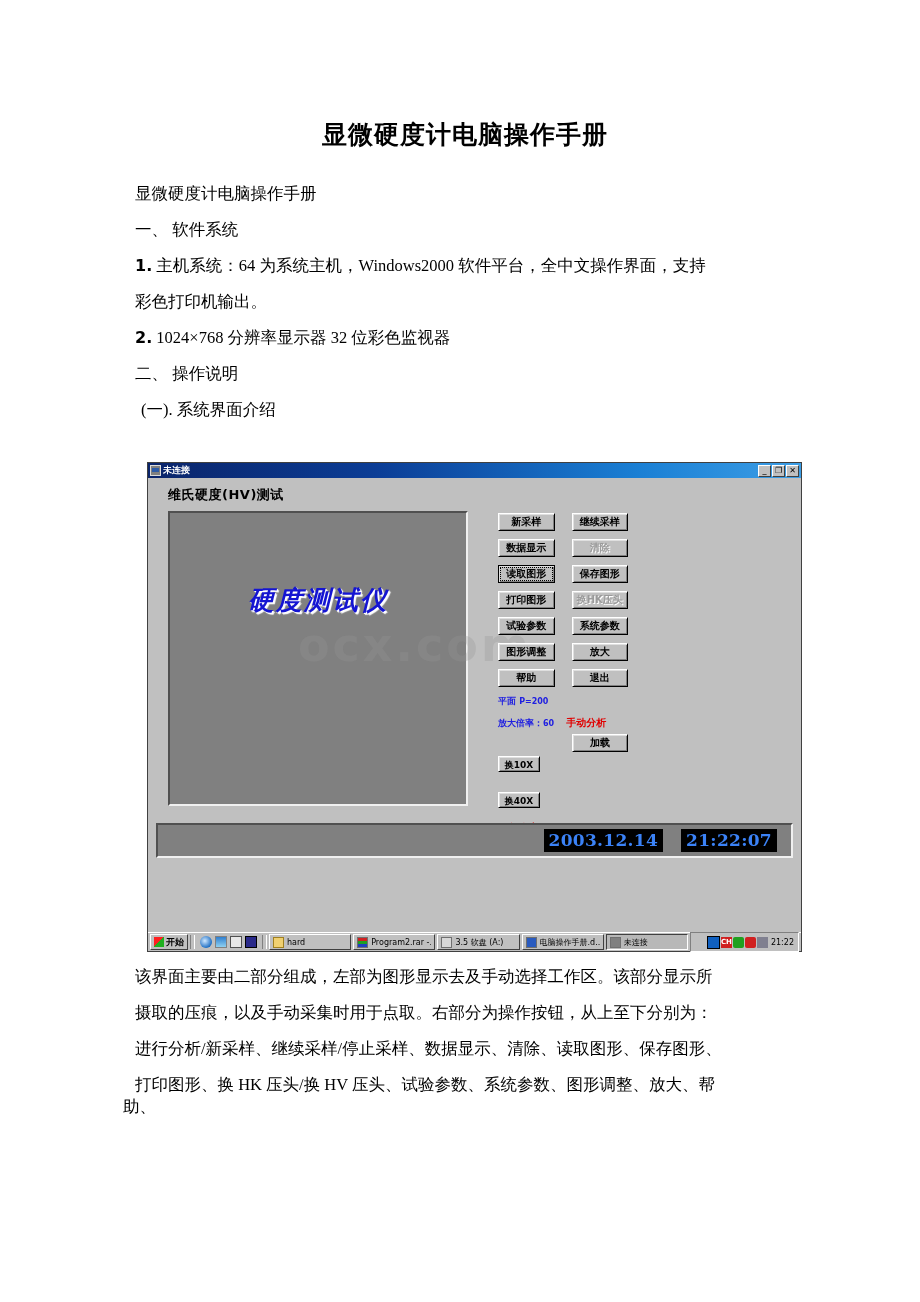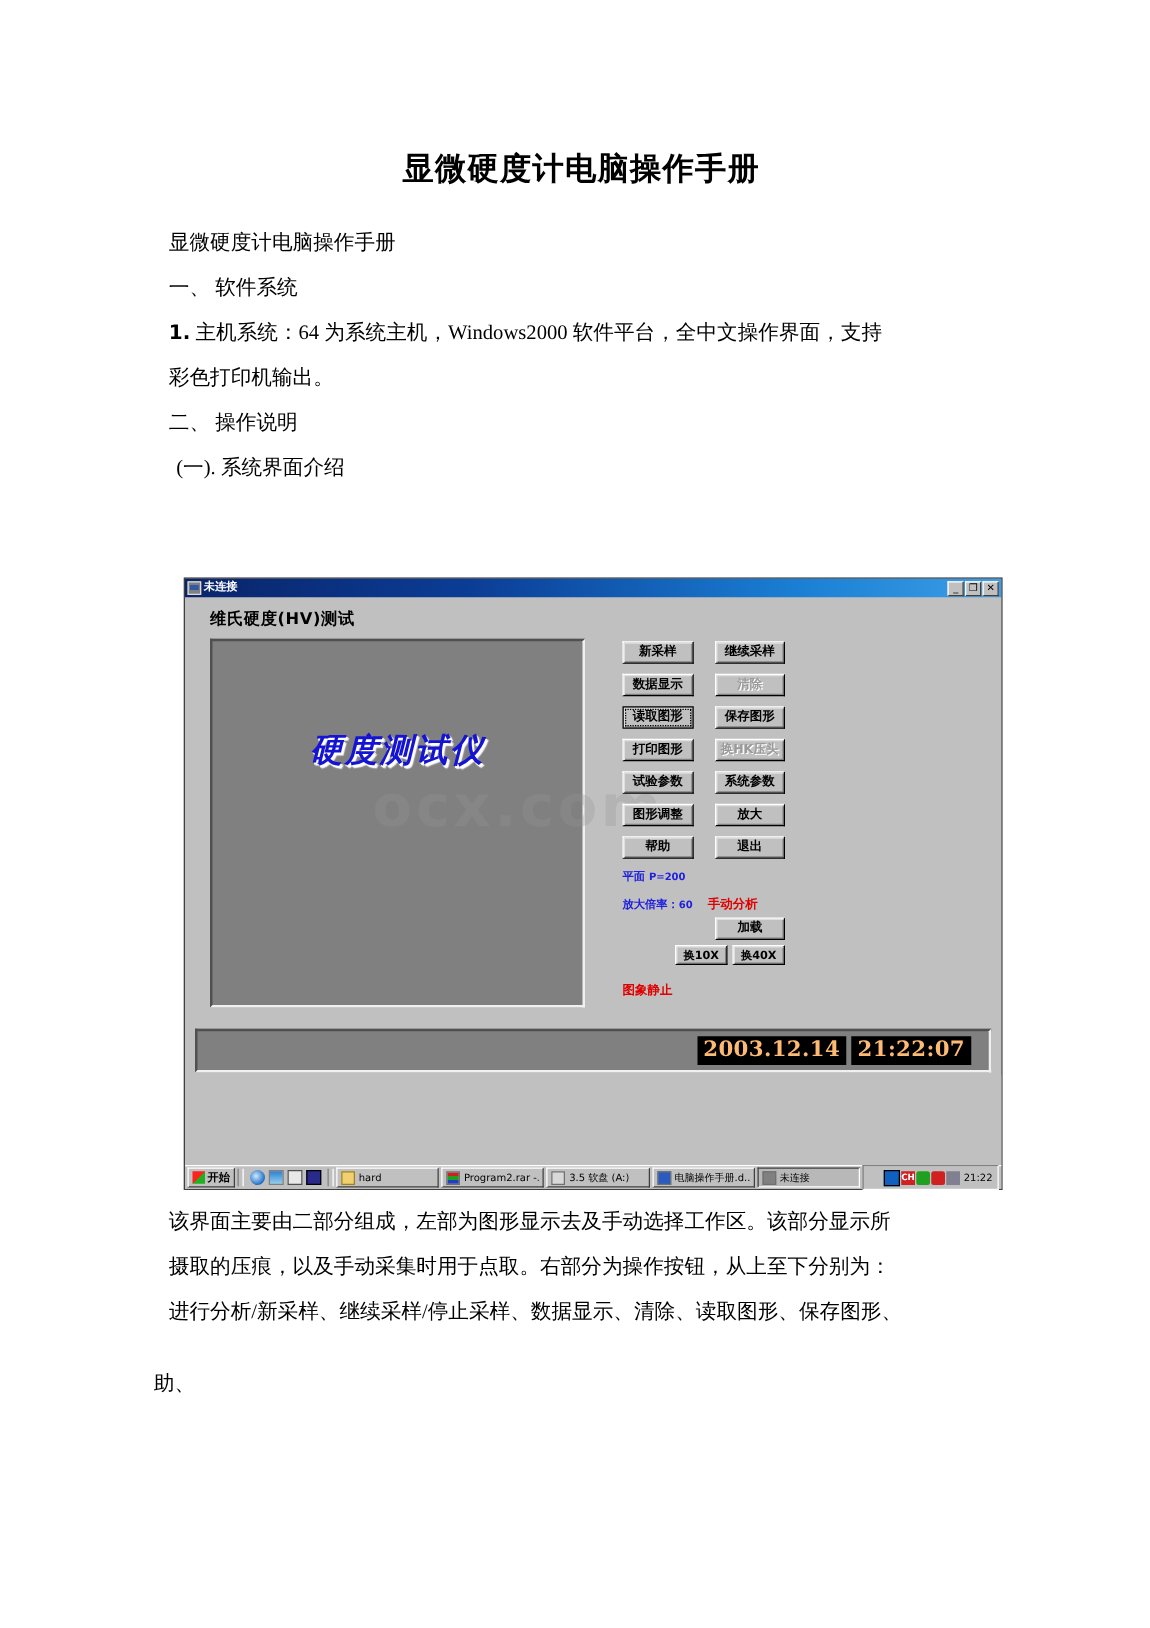--- a/index.html
+++ b/index.html
@@ -232,23 +232,24 @@
     display: flex;
     justify-content: flex-end;
     margin-top: 4px;
   }
   .btn-load {
     width: 56px;
     height: 18px;
   }
   .mag-row {
     display: flex;
-    gap: 4px;
-    justify-content: flex-end;
+    gap: 20px;
+    justify-content: space-between;
     margin-top: 4px;
+    flex-direction: column;
   }
   .btn-mag {
     width: 42px;
     height: 16px;
     font-size: 9px;
   }
   .frozen {
     color: #e00000;
     font-size: 10px;
     font-weight: bold;
@@ -269,28 +270,29 @@
     border-color: #505050 #f0f0f0 #f0f0f0 #505050;
     box-sizing: border-box;
     display: flex;
     align-items: center;
     justify-content: flex-end;
     padding-right: 14px;
     gap: 4px;
   }
   .lcd {
     background: #000000;
-    color: #fdba74;
+    color: #3b82f6;
     font-family: "DejaVu Serif", "Liberation Serif", serif;
     font-weight: bold;
     font-size: 17px;
     padding: 1px 5px;
     line-height: 21px;
     letter-spacing: 0.3px;
     white-space: nowrap;
+    margin-left: 14px;
   }
 
   .deadspace {
     position: absolute;
     left: 0; right: 0;
     top: 382px;
     bottom: 19px;
     background: #c0c0c0;
   }
 
@@ -423,20 +425,21 @@
   <div class="doc">
     <h1 class="doc-title">显微硬度计电脑操作手册</h1>
 
     <p class="para">显微硬度计电脑操作手册</p>
 
     <p class="para">一、 软件系统</p>
 
     <p class="para"><span class="num">1.</span> <span>主机系统：64 为系统主机，Windows2000 软件平台，全中文操作界面，支持</span></p>
     <p class="para">彩色打印机输出。</p>
 
+    <p class="para"><span class="num">2.</span> <span>1024×768 分辨率显示器 32 位彩色监视器</span></p>
 
     <p class="para">二、 操作说明</p>
 
     <p class="para" style="padding-left:6px;">(一). 系统界面介绍</p>
   </div>
 
   <div class="shot">
 
     <div class="titlebar">
       <span class="titlebar-icon"></span>
@@ -570,20 +573,21 @@
         </div>
       </div>
 
     </div>
   </div>
 
   <div class="tail-text" style="top:960px;">
     <p class="para">该界面主要由二部分组成，左部为图形显示去及手动选择工作区。该部分显示所</p>
     <p class="para">摄取的压痕，以及手动采集时用于点取。右部分为操作按钮，从上至下分别为：</p>
     <p class="para">进行分析/新采样、继续采样/停止采样、数据显示、清除、读取图形、保存图形、</p>
+    <p class="para">打印图形、换 HK 压头/换 HV 压头、试验参数、系统参数、图形调整、放大、帮</p>
   </div>
 
   <div class="tail-text" style="left:123px; top:1090px;">
     <p class="para">助、</p>
   </div>
 
 
 </div>
 
 </body></html>

